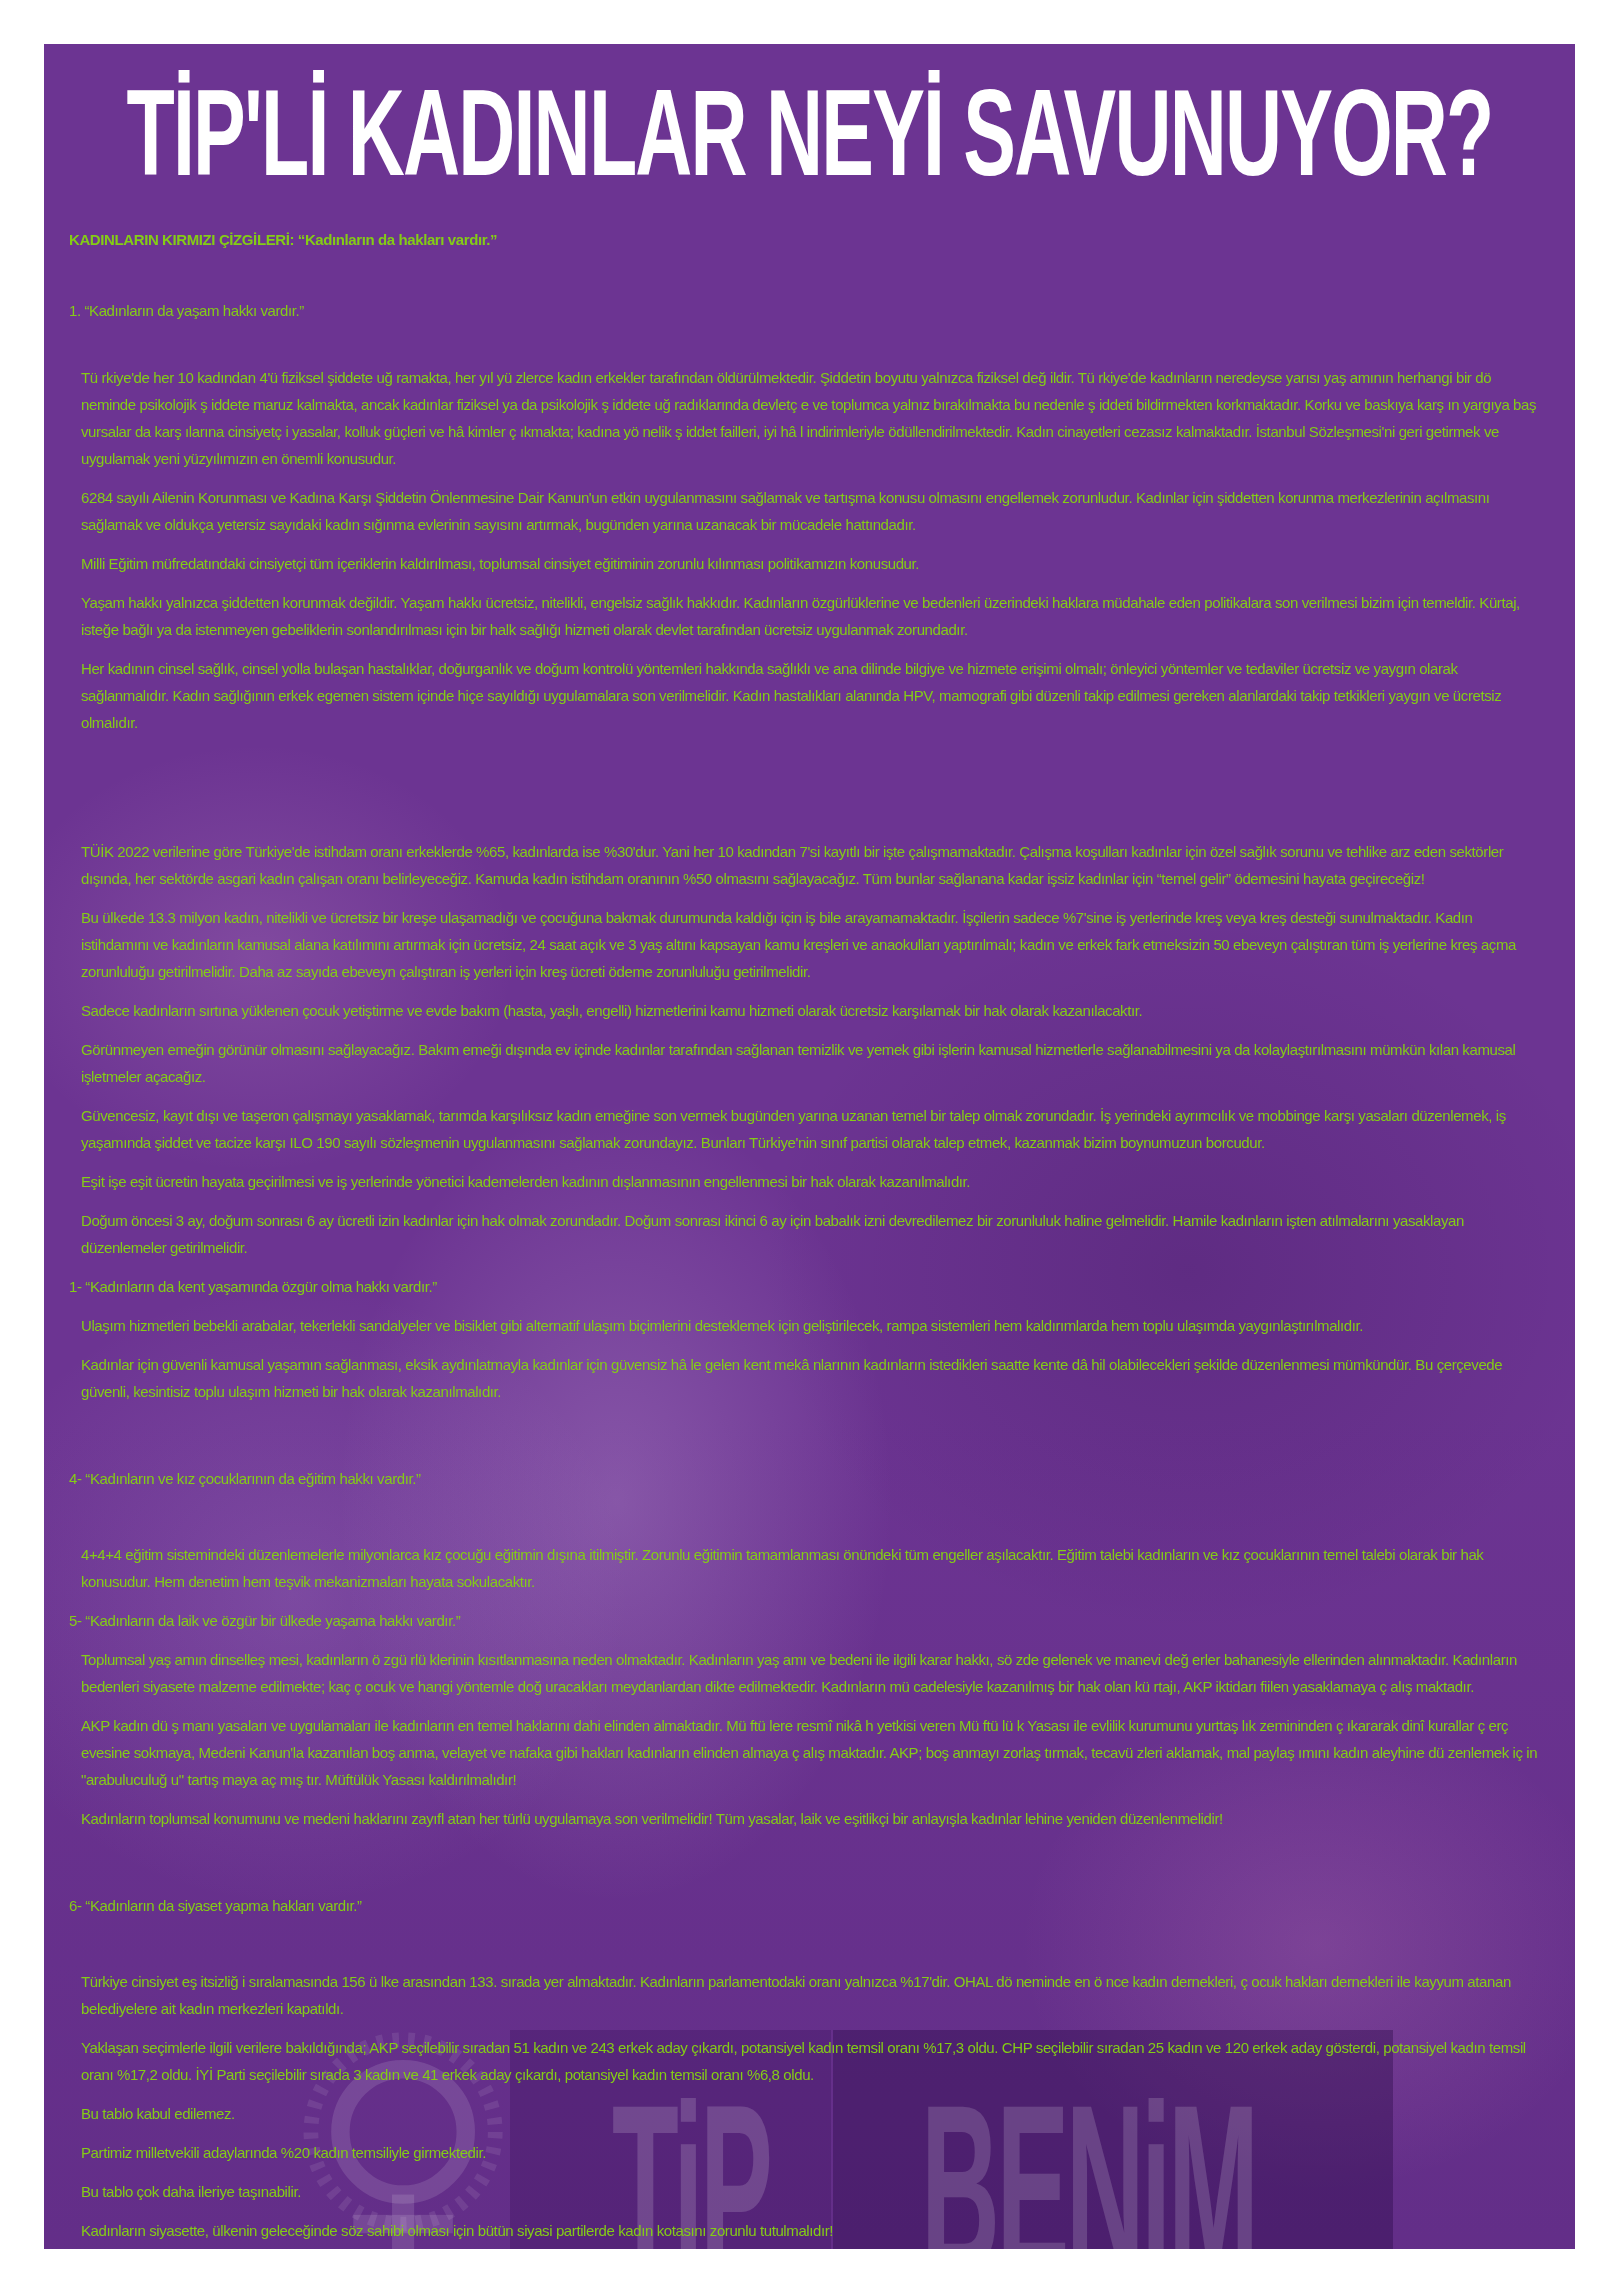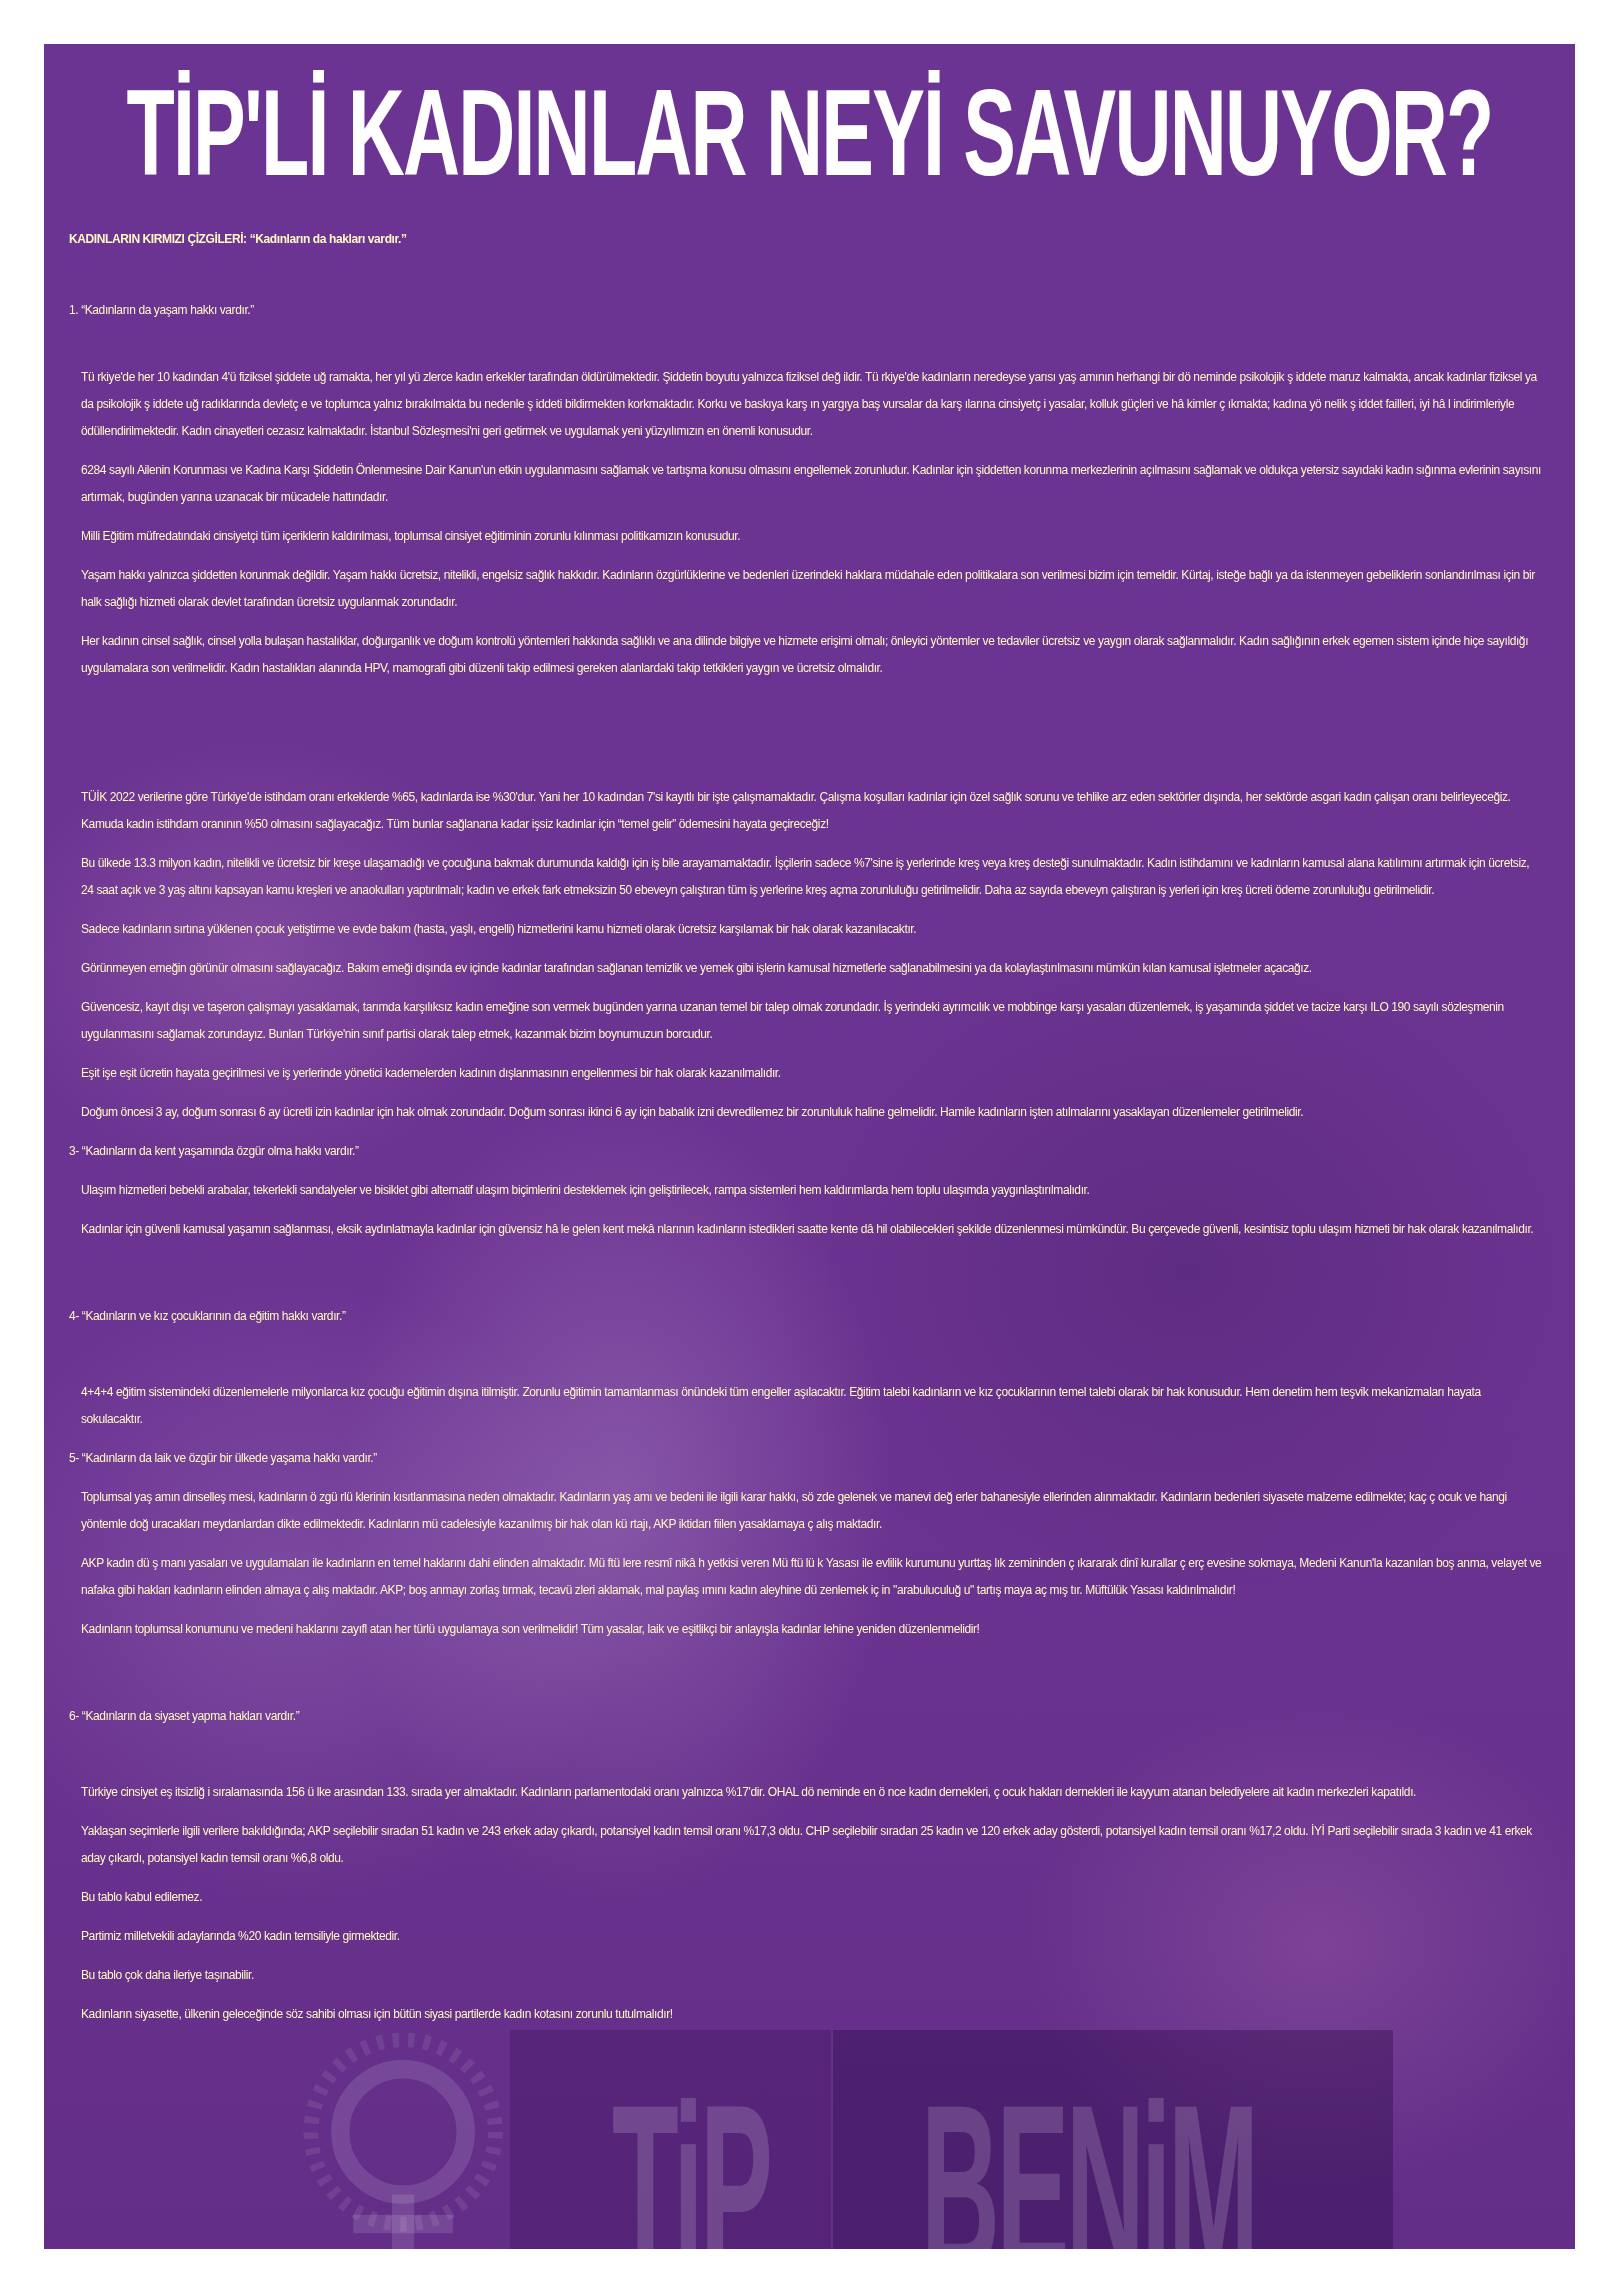--- a/index.html
+++ b/index.html
@@ -33,22 +33,22 @@
   .wm-venus{position:absolute;left:254px;top:1980px;}
   .title{
     margin:20px 0 0;text-align:center;
     font-size:79px;font-weight:700;color:#ffffff;letter-spacing:-1.8px;
     line-height:138px;transform:scaleY(1.55);transform-origin:center;
     white-space:nowrap;
   }
   .content{
     position:relative;
     padding:24px 19px 0 25px;
-    color:#fef9c3;
-    font-size:12px;line-height:27px;letter-spacing:-0.4px;
+    color:#84cc16;
+    font-size:15px;line-height:27px;letter-spacing:-0.4px;
   }
   .intro-heading{font-weight:700;margin:0 0 22px 0;}
   .h{margin:0;}
   .hb{font-weight:400;}
   .hp{font-weight:400;}
   p.para{margin:12px;}
   .gap{width:100%;}
 </style>
 </head>
 <body>
@@ -84,21 +84,21 @@
         <p class="para">Her kadının cinsel sağlık, cinsel yolla bulaşan hastalıklar, doğurganlık ve doğum kontrolü yöntemleri hakkında sağlıklı ve ana dilinde bilgiye ve hizmete erişimi olmalı; önleyici yöntemler ve tedaviler ücretsiz ve yaygın olarak sağlanmalıdır. Kadın sağlığının erkek egemen sistem içinde hiçe sayıldığı uygulamalara son verilmelidir. Kadın hastalıkları alanında HPV, mamografi gibi düzenli takip edilmesi gereken alanlardaki takip tetkikleri yaygın ve ücretsiz olmalıdır.</p>
         <div class="gap" style="height: 41px;"></div>
         <div class="gap" style="height: 37px;"></div>
         <p class="para">TÜİK 2022 verilerine göre Türkiye'de istihdam oranı erkeklerde %65, kadınlarda ise %30'dur. Yani her 10 kadından 7'si kayıtlı bir işte çalışmamaktadır. Çalışma koşulları kadınlar için özel sağlık sorunu ve tehlike arz eden sektörler dışında, her sektörde asgari kadın çalışan oranı belirleyeceğiz. Kamuda kadın istihdam oranının %50 olmasını sağlayacağız. Tüm bunlar sağlanana kadar işsiz kadınlar için “temel gelir” ödemesini hayata geçireceğiz!</p>
         <p class="para">Bu ülkede 13.3 milyon kadın, nitelikli ve ücretsiz bir kreşe ulaşamadığı ve çocuğuna bakmak durumunda kaldığı için iş bile arayamamaktadır. İşçilerin sadece %7'sine iş yerlerinde kreş veya kreş desteği sunulmaktadır. Kadın istihdamını ve kadınların kamusal alana katılımını artırmak için ücretsiz, 24 saat açık ve 3 yaş altını kapsayan kamu kreşleri ve anaokulları yaptırılmalı; kadın ve erkek fark etmeksizin 50 ebeveyn çalıştıran tüm iş yerlerine kreş açma zorunluluğu getirilmelidir. Daha az sayıda ebeveyn çalıştıran iş yerleri için kreş ücreti ödeme zorunluluğu getirilmelidir.</p>
         <p class="para">Sadece kadınların sırtına yüklenen çocuk yetiştirme ve evde bakım (hasta, yaşlı, engelli) hizmetlerini kamu hizmeti olarak ücretsiz karşılamak bir hak olarak kazanılacaktır.</p>
         <p class="para">Görünmeyen emeğin görünür olmasını sağlayacağız. Bakım emeği dışında ev içinde kadınlar tarafından sağlanan temizlik ve yemek gibi işlerin kamusal hizmetlerle sağlanabilmesini ya da kolaylaştırılmasını mümkün kılan kamusal işletmeler açacağız.</p>
         <p class="para">Güvencesiz, kayıt dışı ve taşeron çalışmayı yasaklamak, tarımda karşılıksız kadın emeğine son vermek bugünden yarına uzanan temel bir talep olmak zorundadır. İş yerindeki ayrımcılık ve mobbinge karşı yasaları düzenlemek, iş yaşamında şiddet ve tacize karşı ILO 190 sayılı sözleşmenin uygulanmasını sağlamak zorundayız. Bunları Türkiye'nin sınıf partisi olarak talep etmek, kazanmak bizim boynumuzun borcudur.</p>
         <p class="para">Eşit işe eşit ücretin hayata geçirilmesi ve iş yerlerinde yönetici kademelerden kadının dışlanmasının engellenmesi bir hak olarak kazanılmalıdır.</p>
         <p class="para">Doğum öncesi 3 ay, doğum sonrası 6 ay ücretli izin kadınlar için hak olmak zorundadır. Doğum sonrası ikinci 6 ay için babalık izni devredilemez bir zorunluluk haline gelmelidir. Hamile kadınların işten atılmalarını yasaklayan düzenlemeler getirilmelidir.</p>
-        <div class="h hp">3- “Kadınların da kent yaşamında özgür olma hakkı vardır.”</div>
+        <div class="h hp">1- “Kadınların da kent yaşamında özgür olma hakkı vardır.”</div>
         <p class="para">Ulaşım hizmetleri bebekli arabalar, tekerlekli sandalyeler ve bisiklet gibi alternatif ulaşım biçimlerini desteklemek için geliştirilecek, rampa sistemleri hem kaldırımlarda hem toplu ulaşımda yaygınlaştırılmalıdır.</p>
         <p class="para">Kadınlar için güvenli kamusal yaşamın sağlanması, eksik aydınlatmayla kadınlar için güvensiz hâ le gelen kent mekâ nlarının kadınların istedikleri saatte kente dâ hil olabilecekleri şekilde düzenlenmesi mümkündür. Bu çerçevede güvenli, kesintisiz toplu ulaşım hizmeti bir hak olarak kazanılmalıdır.</p>
         <div class="gap" style="height: 48px;"></div>
         <div class="h hb">4- “Kadınların ve kız çocuklarının da eğitim hakkı vardır.”</div>
         <div class="gap" style="height: 37px;"></div>
         <p class="para">4+4+4 eğitim sistemindeki düzenlemelerle milyonlarca kız çocuğu eğitimin dışına itilmiştir. Zorunlu eğitimin tamamlanması önündeki tüm engeller aşılacaktır. Eğitim talebi kadınların ve kız çocuklarının temel talebi olarak bir hak konusudur. Hem denetim hem teşvik mekanizmaları hayata sokulacaktır.</p>
         <div class="h hp">5- “Kadınların da laik ve özgür bir ülkede yaşama hakkı vardır.”</div>
         <p class="para">Toplumsal yaş amın dinselleş mesi, kadınların ö zgü rlü klerinin kısıtlanmasına neden olmaktadır. Kadınların yaş amı ve bedeni ile ilgili karar hakkı, sö zde gelenek ve manevi değ erler bahanesiyle ellerinden alınmaktadır. Kadınların bedenleri siyasete malzeme edilmekte; kaç ç ocuk ve hangi yöntemle doğ uracakları meydanlardan dikte edilmektedir. Kadınların mü cadelesiyle kazanılmış bir hak olan kü rtajı, AKP iktidarı fiilen yasaklamaya ç alış maktadır.</p>
         <p class="para">AKP kadın dü ş manı yasaları ve uygulamaları ile kadınların en temel haklarını dahi elinden almaktadır. Mü ftü lere resmî nikâ h yetkisi veren Mü ftü lü k Yasası ile evlilik kurumunu yurttaş lık zemininden ç ıkararak dinî kurallar ç erç evesine sokmaya, Medeni Kanun'la kazanılan boş anma, velayet ve nafaka gibi hakları kadınların elinden almaya ç alış maktadır. AKP; boş anmayı zorlaş tırmak, tecavü zleri aklamak, mal paylaş ımını kadın aleyhine dü zenlemek iç in "arabuluculuğ u" tartış maya aç mış tır. Müftülük Yasası kaldırılmalıdır!</p>
         <p class="para">Kadınların toplumsal konumunu ve medeni haklarını zayıfl atan her türlü uygulamaya son verilmelidir! Tüm yasalar, laik ve eşitlikçi bir anlayışla kadınlar lehine yeniden düzenlenmelidir!</p>

